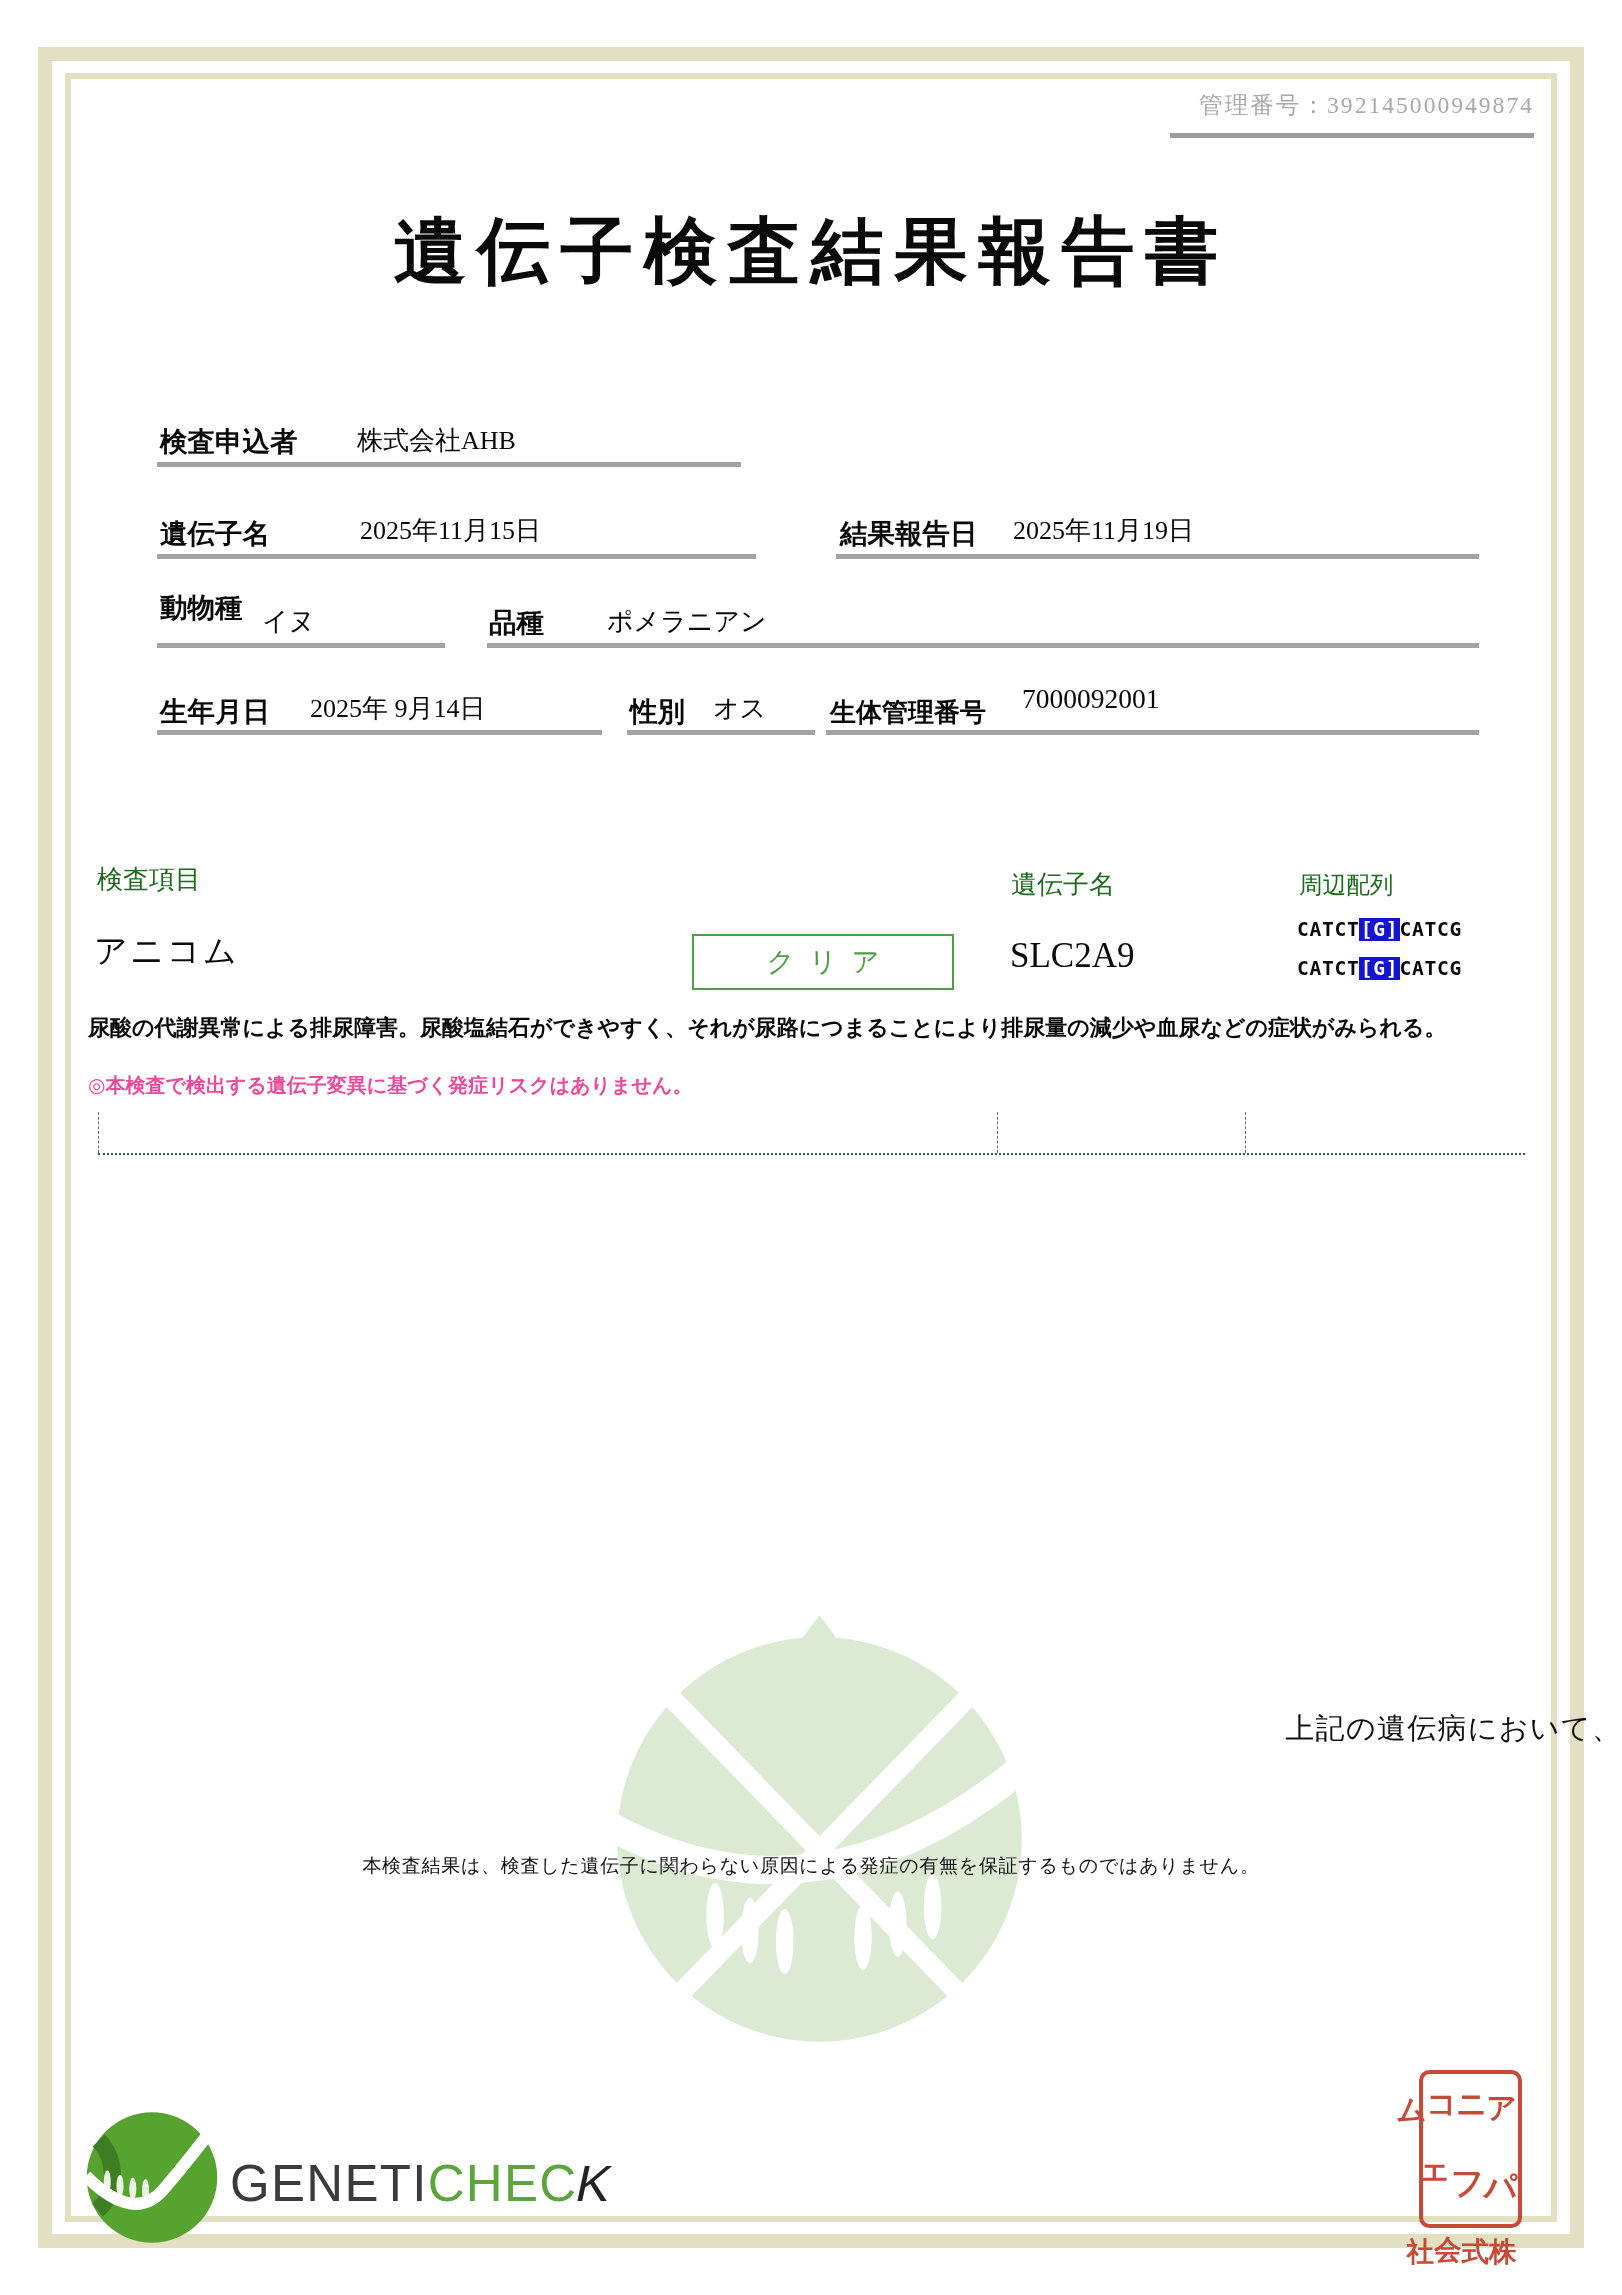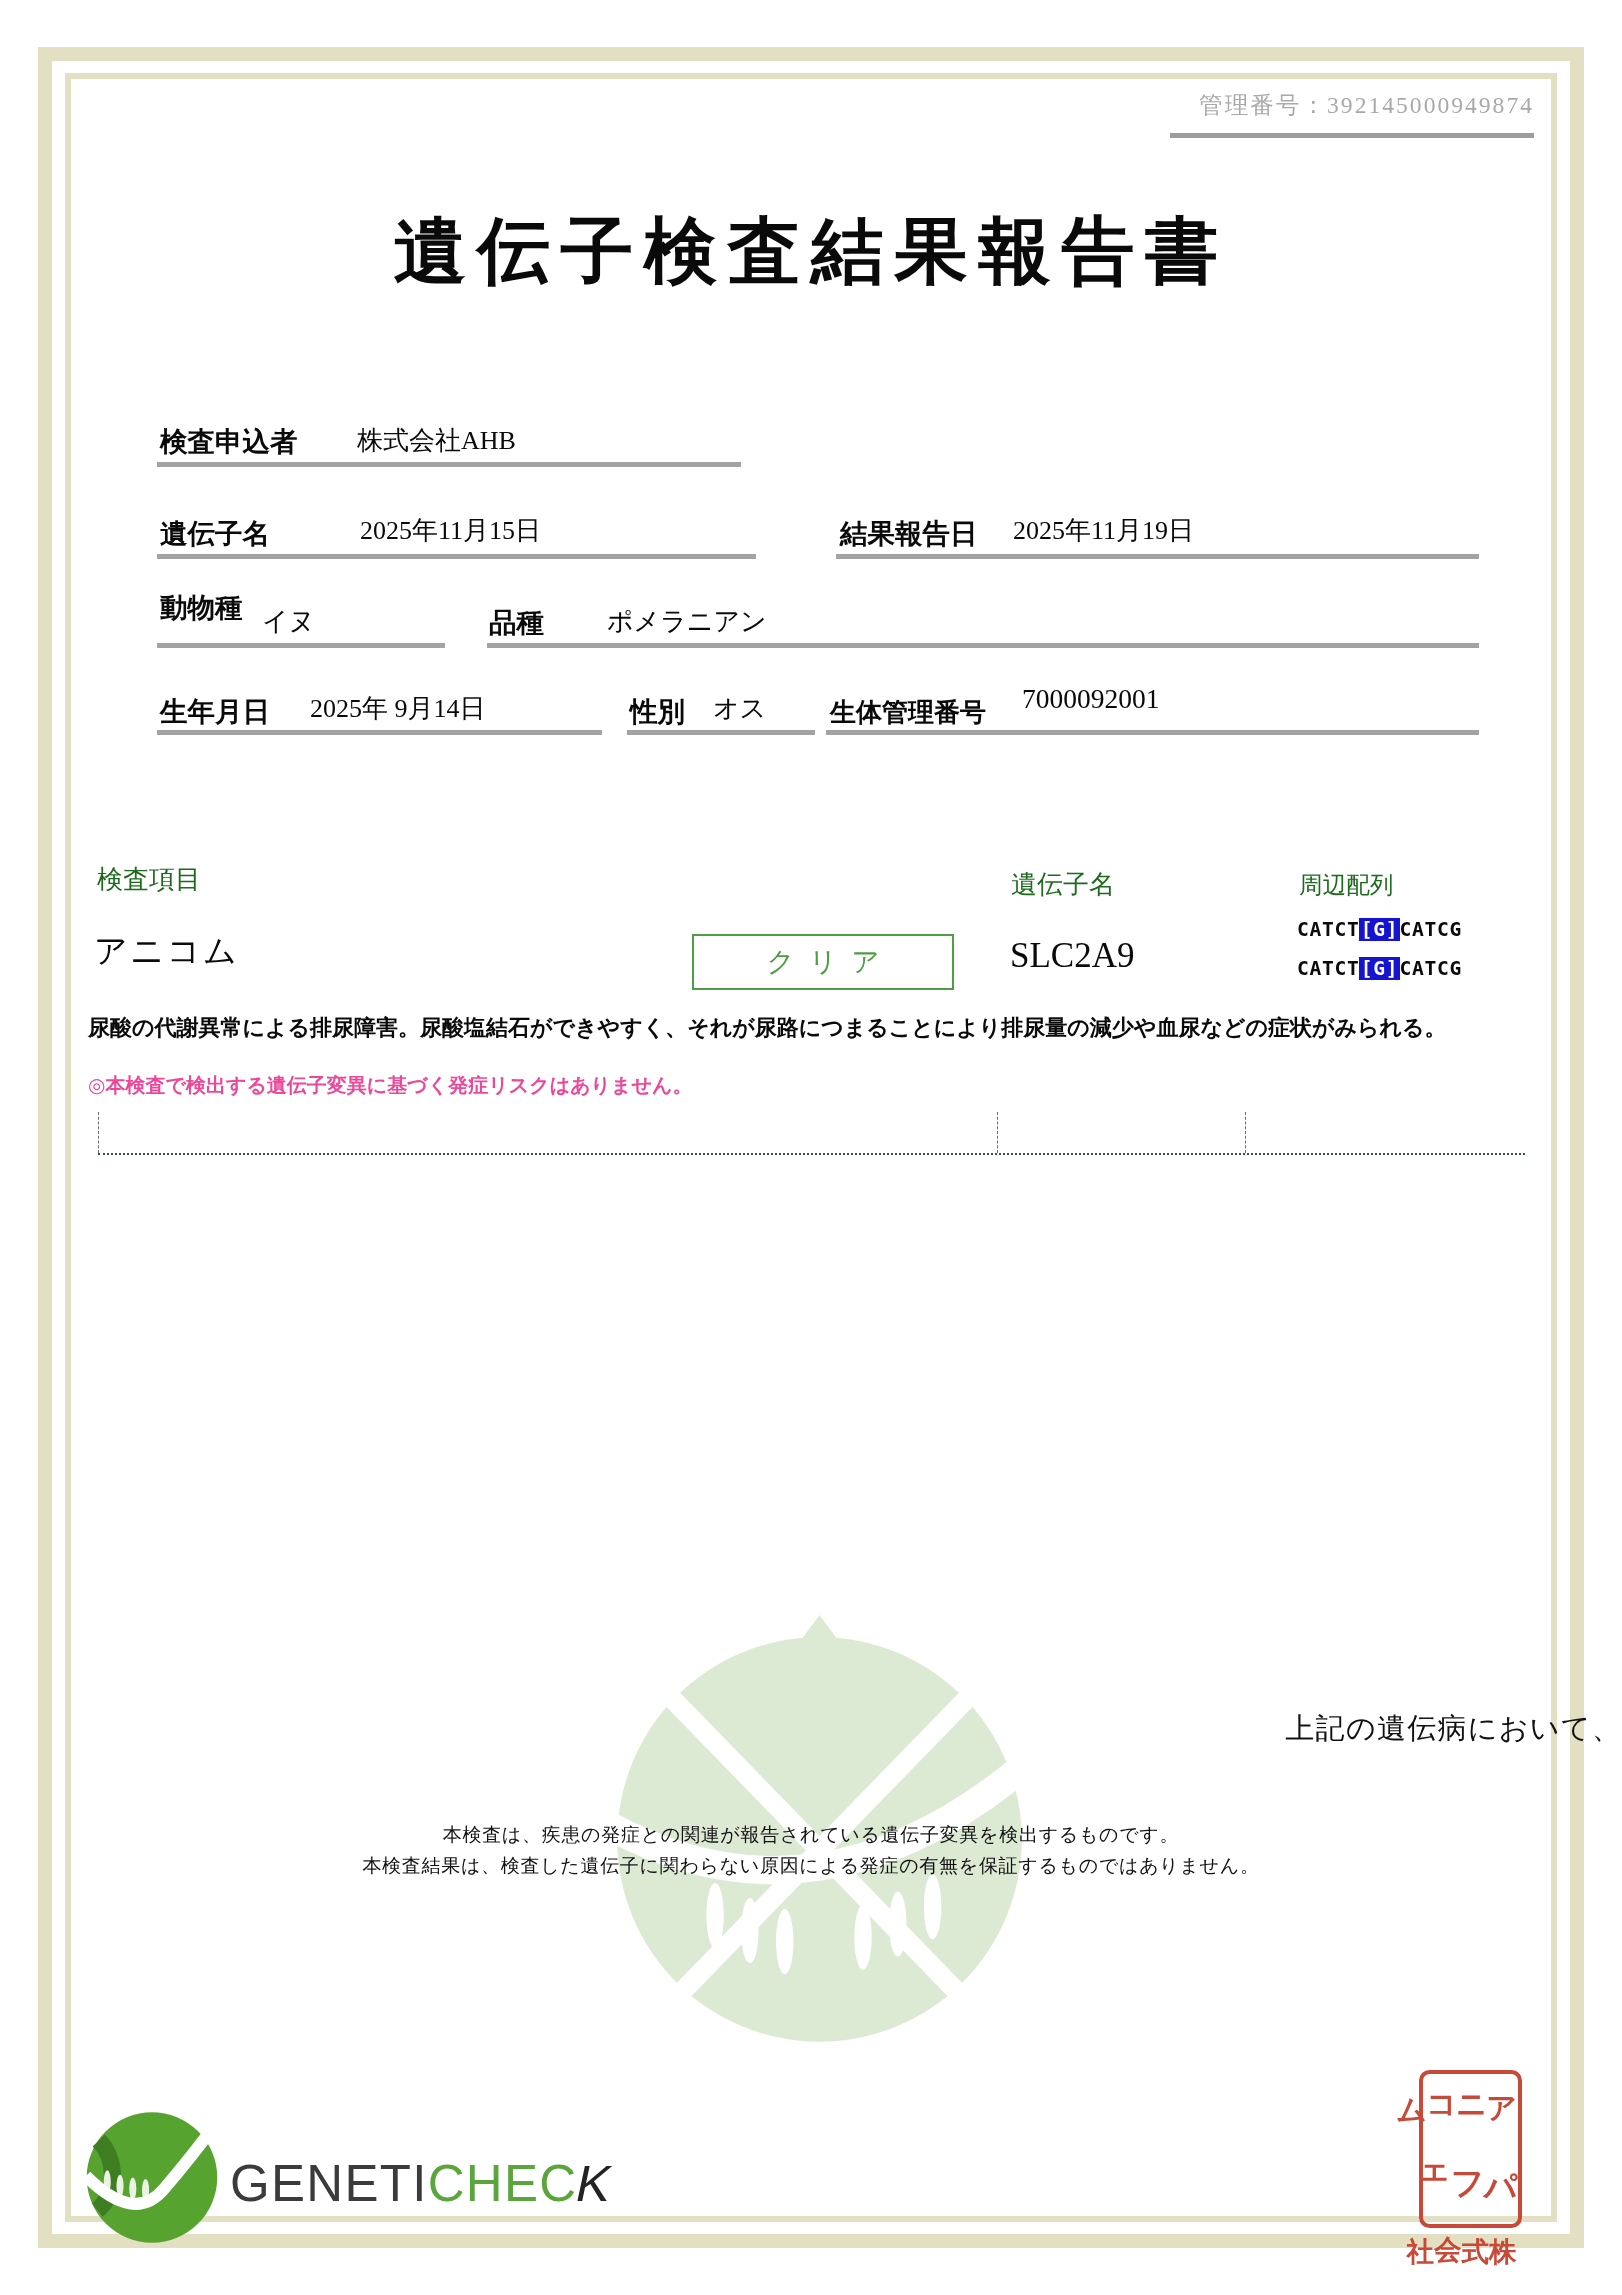--- a/index.html
+++ b/index.html
@@ -139,21 +139,20 @@
 
   <div class="abs desc" style="left:88px;top:1013px;">尿酸の代謝異常による排尿障害。尿酸塩結石ができやすく、それが尿路につまることにより排尿量の減少や血尿などの症状がみられる。</div>
   <div class="abs risk" style="left:88px;top:1072px;">◎本検査で検出する遺伝子変異に基づく発症リスクはありません。</div>
 
   <div class="abs dash-v" style="left:98px;"></div>
   <div class="abs dash-v" style="left:997px;"></div>
   <div class="abs dash-v" style="left:1245px;"></div>
   <div class="abs dot-hline"></div>
 
   <div class="abs sum-line sans" style="top:1709px;">上記の遺伝病において、</div>
-  <div class="abs sum-note sans" style="top:1822px;">本検査は、疾患の発症との関連が報告されている遺伝子変異を検出するものです。</div>
   <div class="abs sum-note sans" style="top:1853px;">本検査結果は、検査した遺伝子に関わらない原因による発症の有無を保証するものではありません。</div>
 
   <div class="abs logo-mark">
     <svg width="143" height="149" viewBox="0 0 200 210">
       <circle cx="95" cy="112" r="92" fill="#57a32f"></circle>
       <path d="M95,22 Q107,36 113,52 L95,44 L77,52 Q83,36 95,22 Z" fill="#57a32f"></path>
       <path d="M20,60 C46,86 46,136 18,158" stroke="#3f7d22" stroke-width="24" fill="none"></path>
       <ellipse cx="32" cy="118" rx="5" ry="16" fill="#eaf3e2"></ellipse>
       <ellipse cx="50" cy="124" rx="5" ry="16" fill="#eaf3e2"></ellipse>
       <ellipse cx="68" cy="128" rx="5" ry="16" fill="#eaf3e2"></ellipse>

